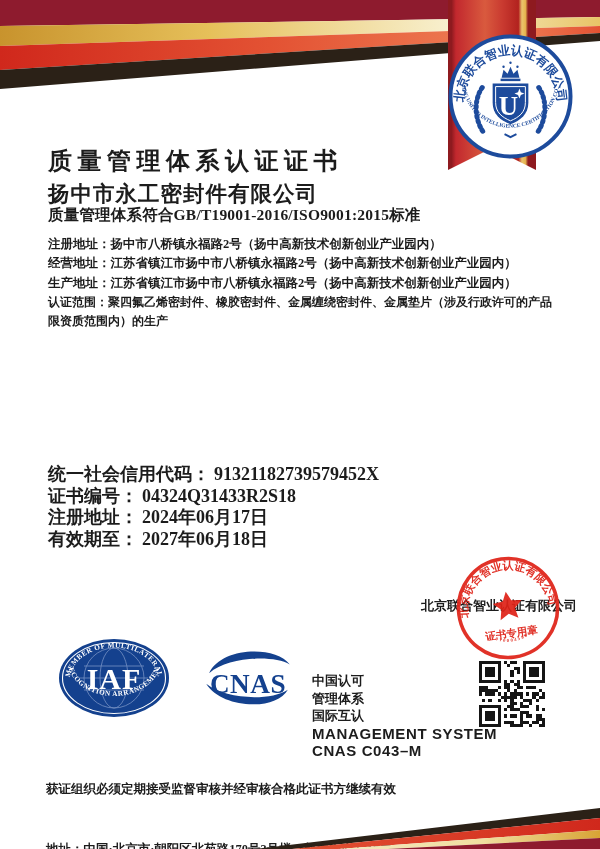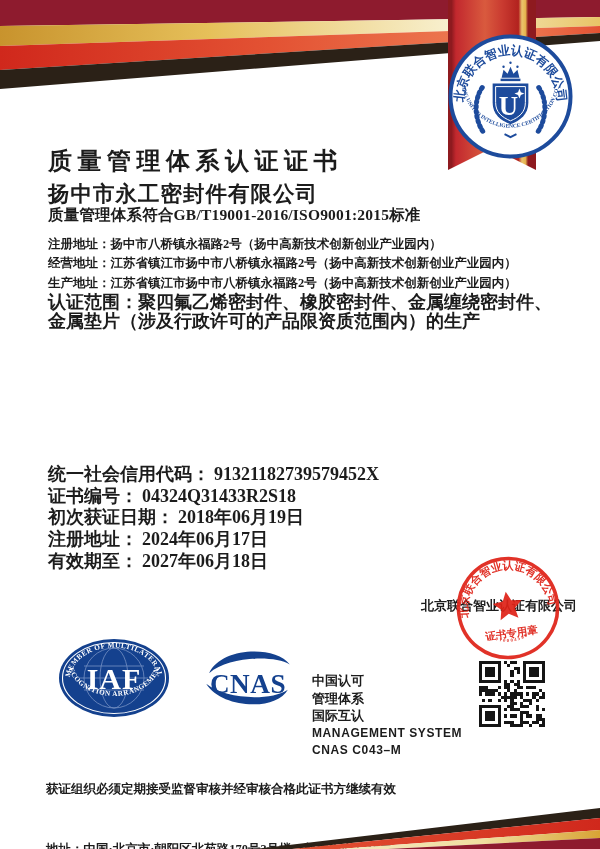--- a/index.html
+++ b/index.html
@@ -17,26 +17,26 @@
     left:448px;top:0;width:88px;height:170px;
     background:linear-gradient(90deg,#8e1a1f 0%,#8e1a1f 4%,#c2282e 9%,#d95a3e 42%,#c93a30 62%,#b2221f 80%,#eac36d 84%,#e6b44f 88%,#8e1a1f 91%,#8e1a1f 100%);
     clip-path:polygon(0 0,100% 0,100% 100%,50% 87%,0 100%);
   }
 
   
   .cert-title{left:48px;top:145px;font-size:24px;font-weight:bold;letter-spacing:5.5px;}
   .company{left:48px;top:179px;font-size:21.5px;font-weight:bold;font-family:"Liberation Sans","DejaVu Sans",sans-serif;letter-spacing:1px;}
   .standard{left:48px;top:205px;font-size:15.5px;font-weight:bold;letter-spacing:0.2px;}
   .addr-block{left:48px;top:235px;font-size:12.5px;font-weight:bold;line-height:19.3px;width:530px;}
-  .scope-block{left:48px;top:293px;font-size:18px;font-weight:bold;line-height:18.5px;width:505px;}
+  .scope-block{left:48px;top:293px;font-size:12px;font-weight:bold;line-height:18.5px;width:505px;}
   .details-block{left:48px;top:464px;font-size:18px;font-weight:bold;line-height:21.7px;}
   .details-block .val{margin-left:4px;}
   .printed-name{left:421px;top:597px;font-size:13px;font-weight:bold;z-index:1;}
   .accred-lines{left:312px;top:637px;font-weight:bold;line-height:17.6px;font-size:13px;margin-top:35px;}
-  .accred-lines .en{font-family:"Liberation Sans","DejaVu Sans",sans-serif;font-size:12px;letter-spacing:0.6px;}
+  .accred-lines .en{font-family:"Liberation Sans","DejaVu Sans",sans-serif;font-size:15px;letter-spacing:0.6px;}
   .footer-block{left:46px;top:738px;font-size:12.5px;font-weight:bold;line-height:20.3px;white-space:pre-wrap;}
 
   
   .issuer-badge{left:448px;top:34px;width:125px;height:125px;z-index:3;}
   .red-stamp{left:455px;top:555px;width:106px;height:106px;z-index:2;opacity:0.93;}
   .iaf-logo{left:58px;top:638px;width:112px;height:80px;}
   .cnas-logo{left:200px;top:643px;width:96px;height:70px;}
   .qr{left:479px;top:661px;width:66px;height:66px;}
 </style>
 </head>
@@ -114,21 +114,20 @@
     <div><span>生产地址：</span><span>江苏省镇江市扬中市八桥镇永福路2号（扬中高新技术创新创业产业园内）</span></div>
   </div>
 
   <div class="abs scope-block">
     <span>认证范围：</span><span>聚四氟乙烯密封件、橡胶密封件、金属缠绕密封件、金属垫片（涉及行政许可的产品限资质范围内）的生产</span>
   </div>
 
   <div class="abs details-block">
     <div><span>统一社会信用代码：</span><span class="val">91321182739579452X</span></div>
     <div><span>证书编号：</span><span class="val">04324Q31433R2S18</span></div>
-    <div><span>初次获证日期：</span><span class="val">2018年06月19日</span></div>
     <div><span>注册地址：</span><span class="val">2024年06月17日</span></div>
     <div><span>有效期至：</span><span class="val">2027年06月18日</span></div>
   </div>
 
   <div class="abs printed-name">北京联合智业认证有限公司</div>
   <svg class="abs red-stamp" viewBox="0 0 106 106">
     <defs>
       <path id="stampTopArc" d="M14 68 A41 41 0 1 1 92 68" fill="none"></path>
       <path id="stampBotArc" d="M17 62 A38.5 38.5 0 0 0 89 62" fill="none"></path>
     </defs>

